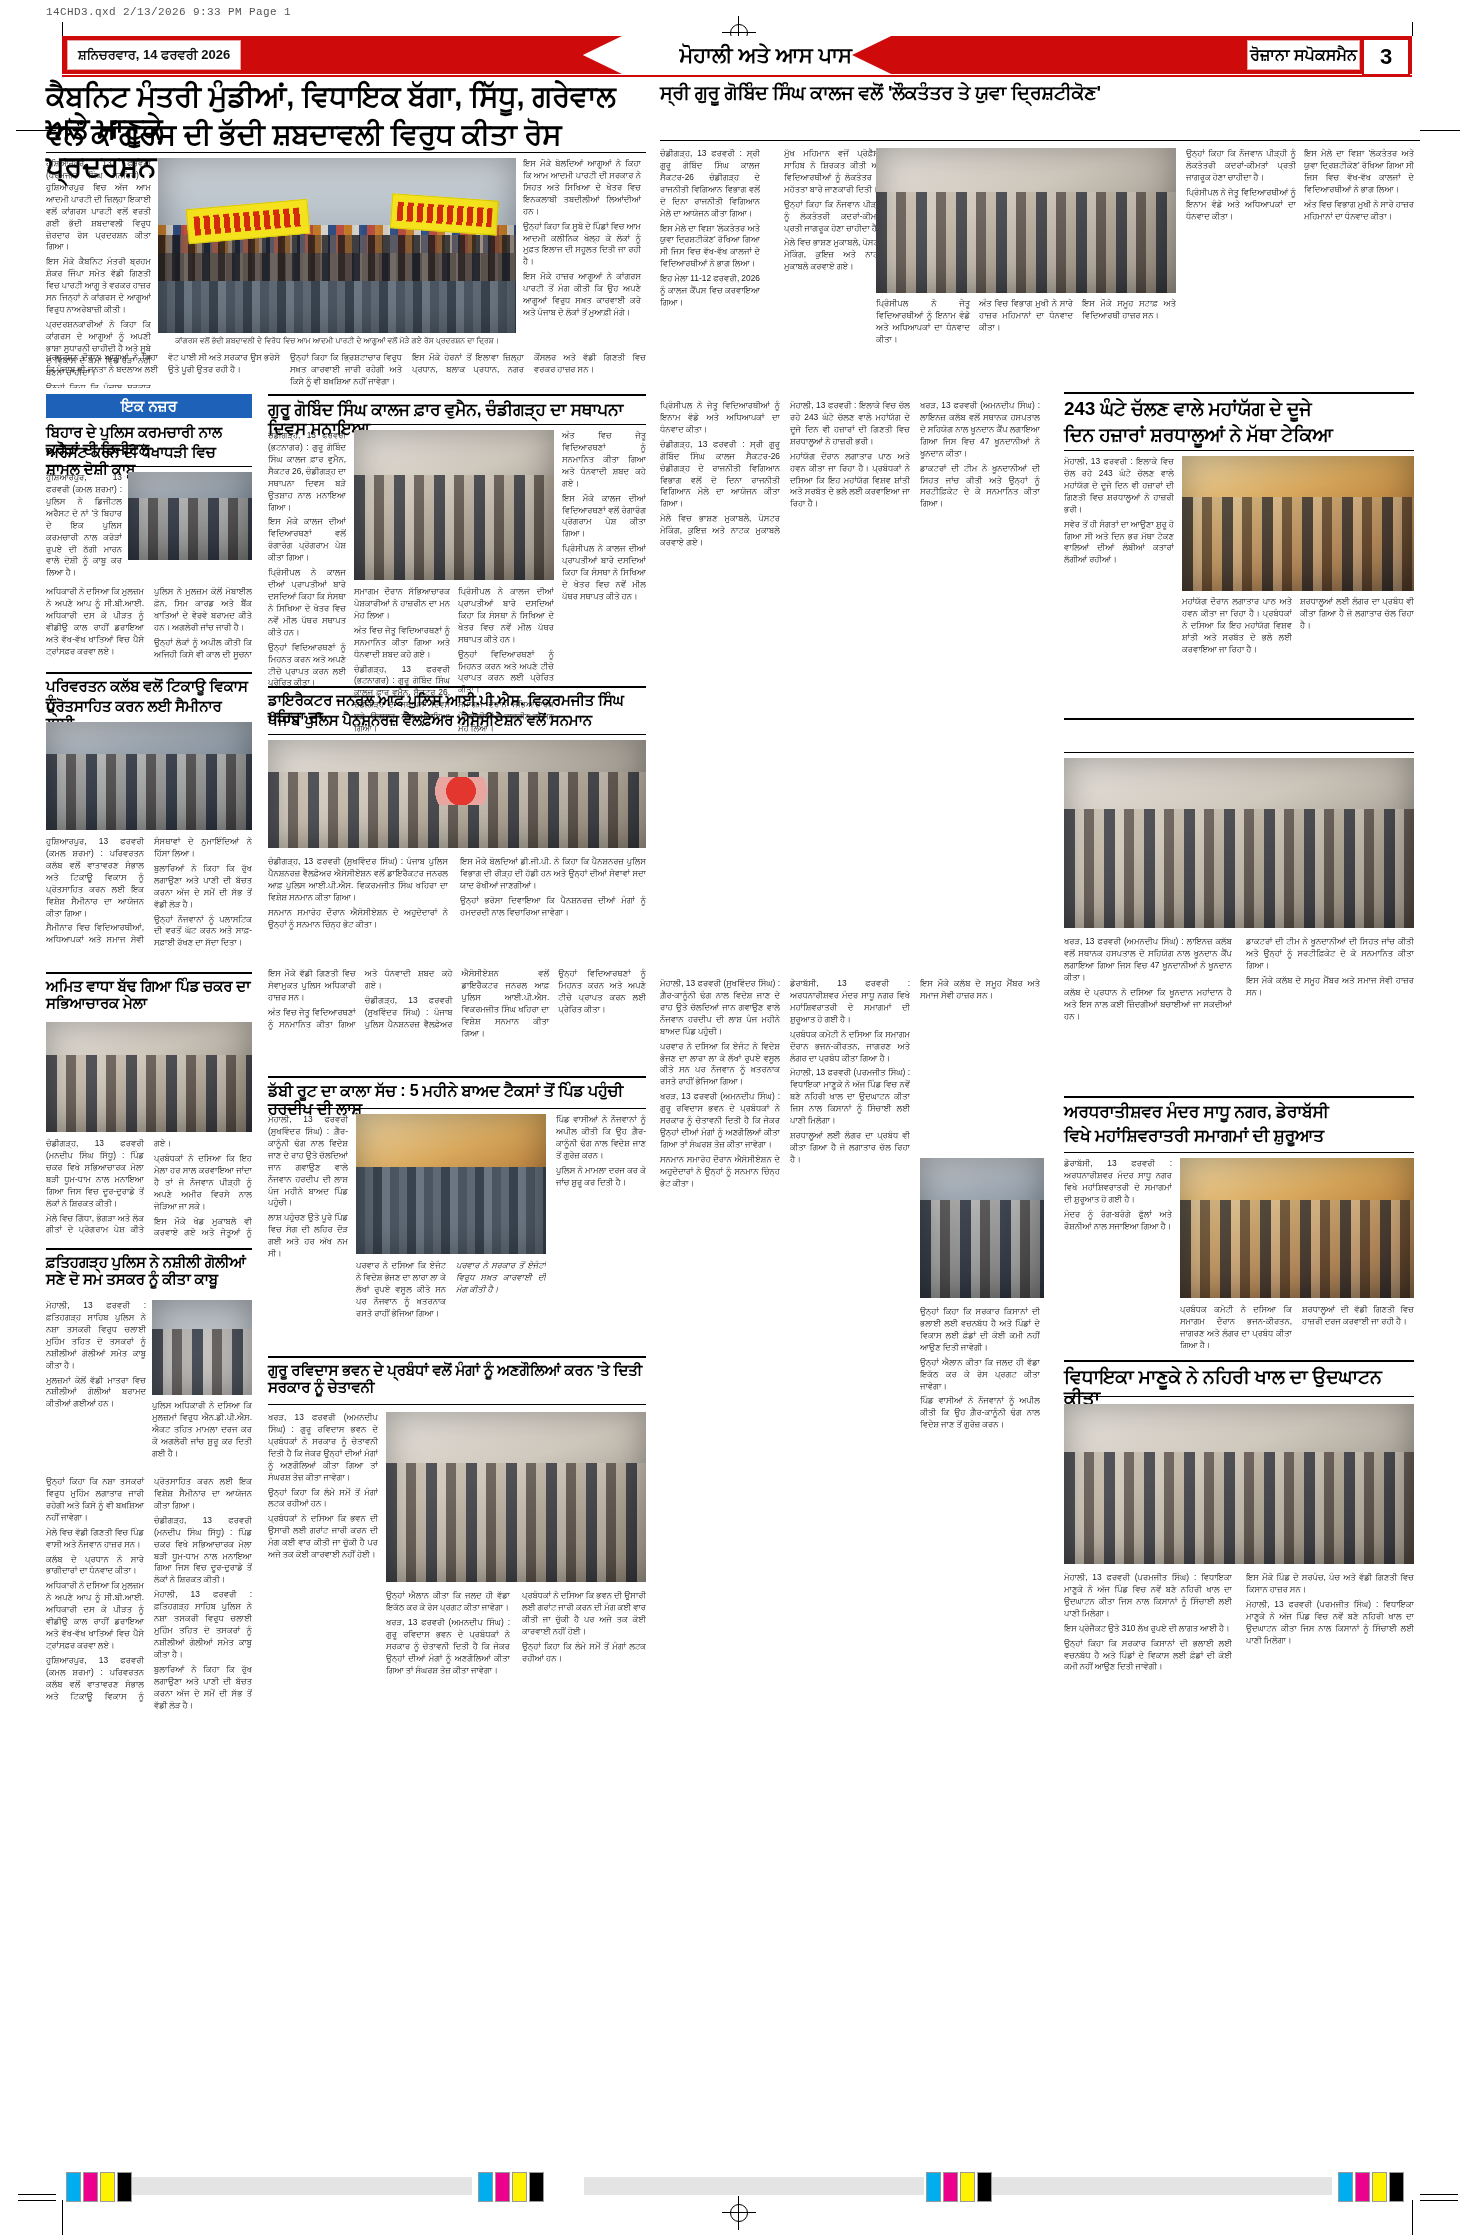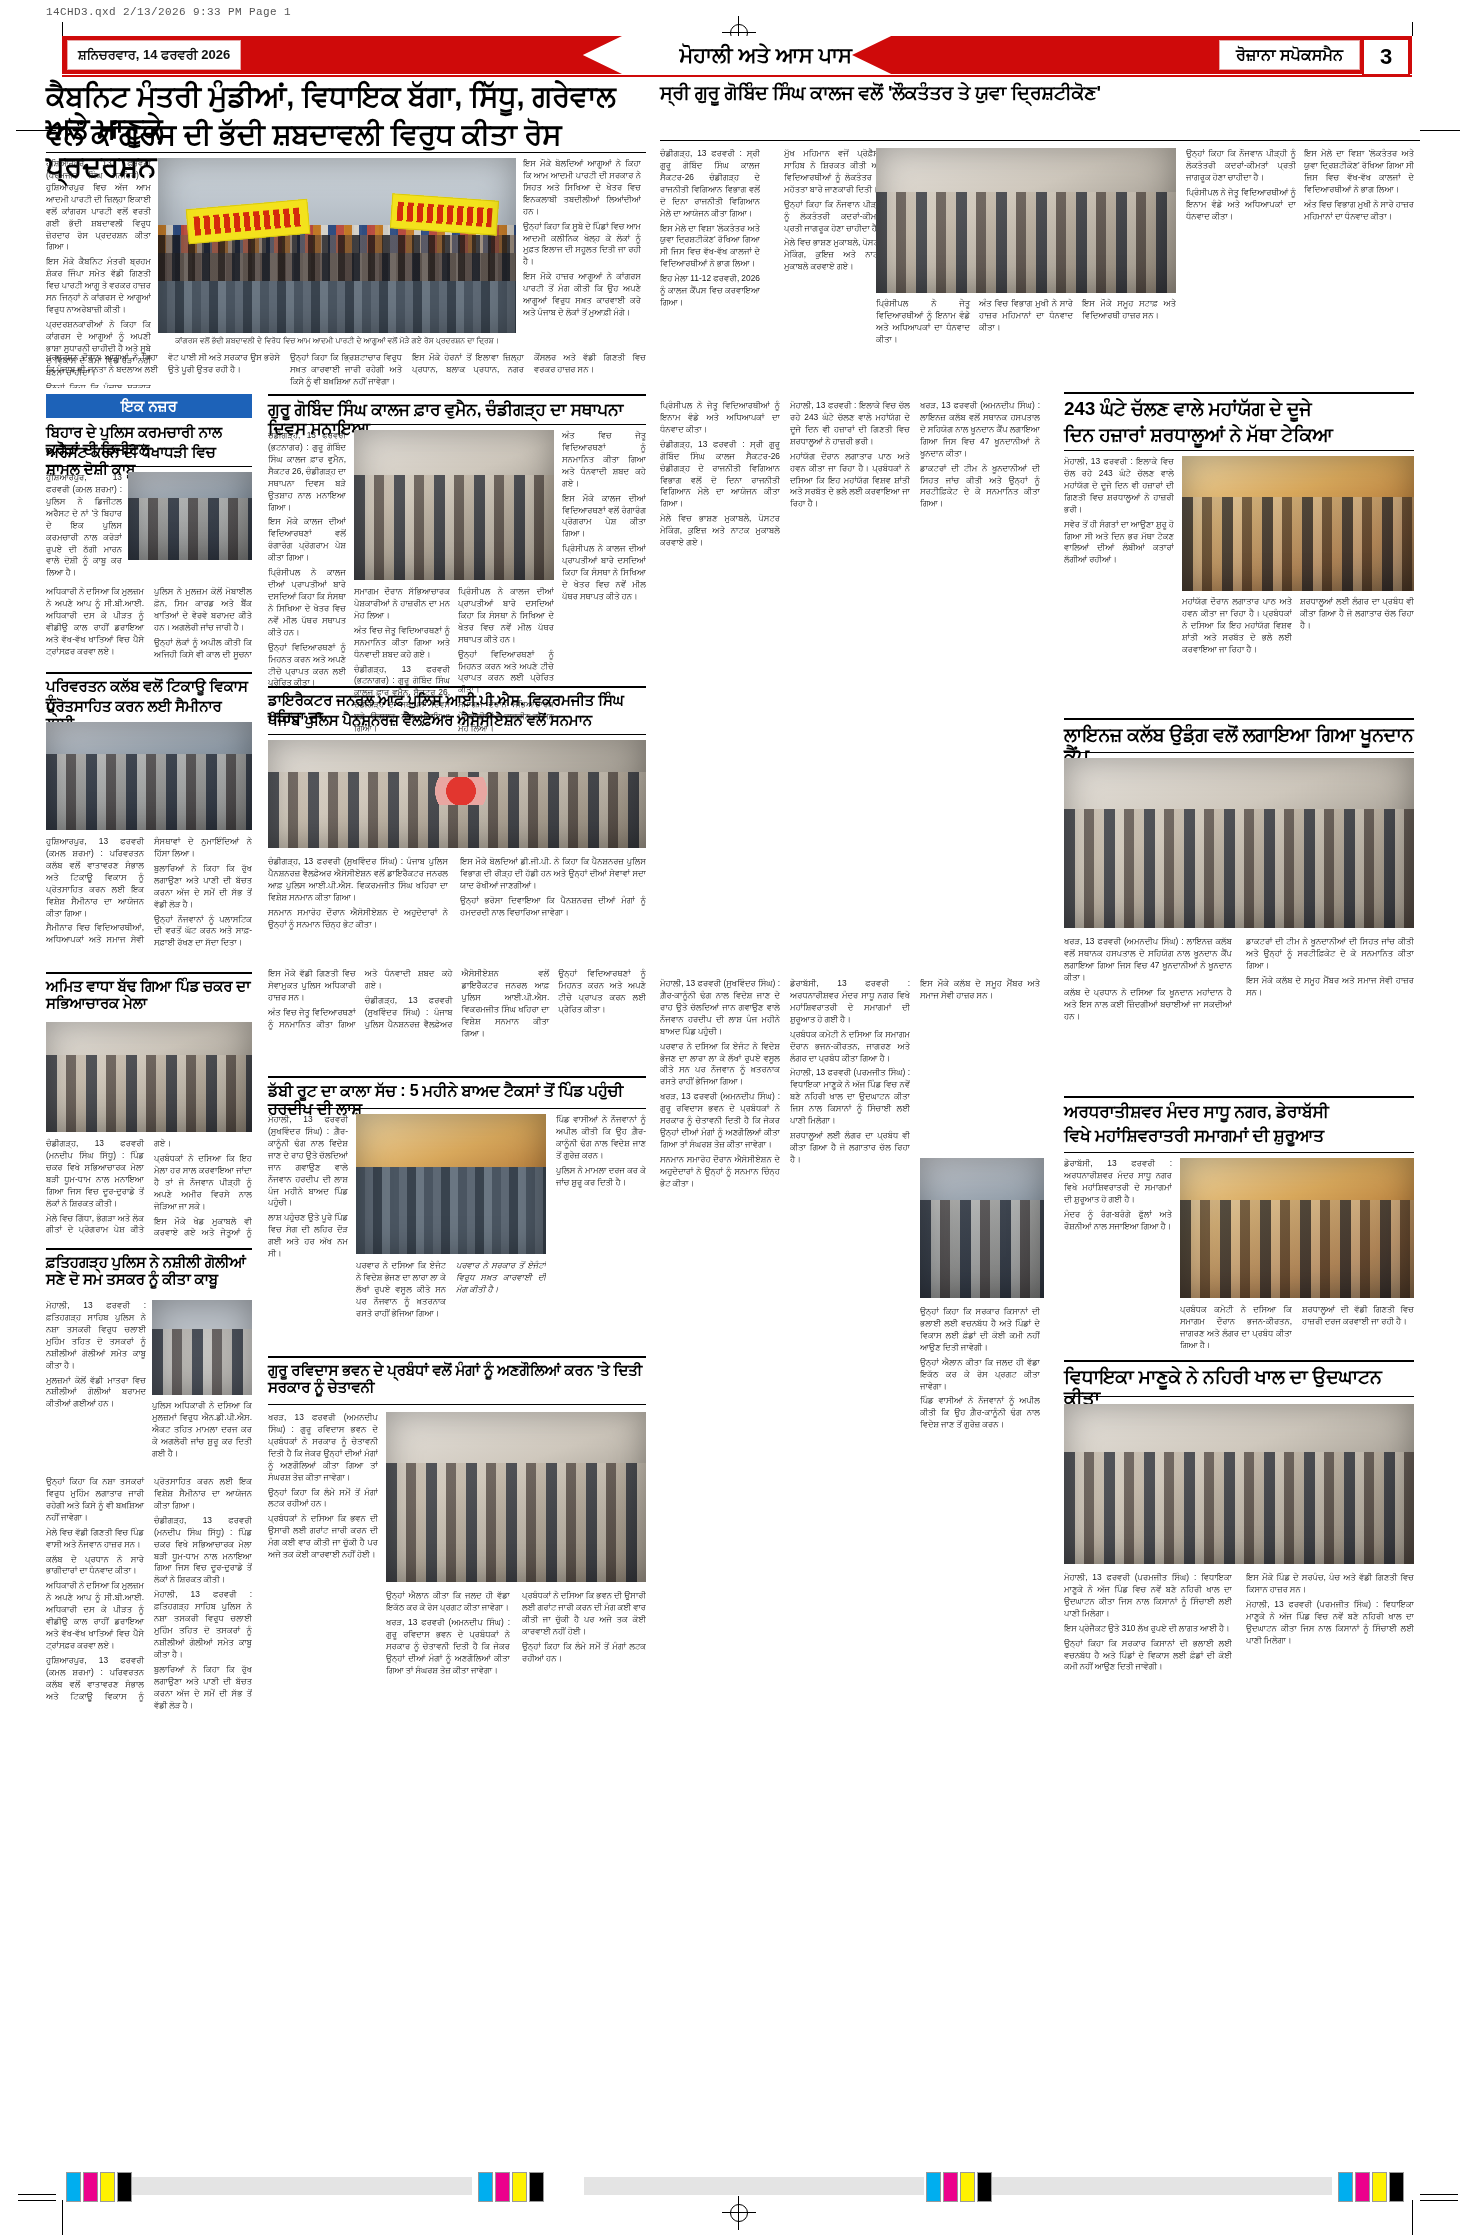--- a/index.html
+++ b/index.html
@@ -17,21 +17,21 @@
 
   
   .masthead{position:absolute;left:62px;top:36px;width:1350px;height:38px;}
   .mh-red{position:absolute;top:0;height:38px;background:#cf0a0a;}
   .mh-redL{left:0;width:560px;clip-path:polygon(0 0,100% 0,93% 50%,100% 100%,0 100%);}
   .mh-redR{left:790px;width:560px;clip-path:polygon(7% 0,100% 0,100% 100%,7% 100%,0 50%);}
   .mh-datebox{position:absolute;left:5px;top:4px;height:30px;background:#fff;border:1px solid #e8a7a7;display:flex;align-items:center;padding:0 10px;box-sizing:border-box;}
   .mh-datebox span{font-size:13px;font-weight:bold;color:#111;white-space:nowrap;}
   .mh-center{position:absolute;left:560px;top:0;width:230px;height:38px;background:#fff;display:flex;align-items:center;justify-content:flex-end;}
   .mh-center span{font-size:21px;font-weight:bold;color:#000;white-space:nowrap;}
-  .mh-brand{position:absolute;right:52px;top:4px;height:30px;background:#fff;border:1px solid #e8a7a7;display:flex;align-items:center;padding:0 16px;box-sizing:border-box;}
+  .mh-brand{position:absolute;right:52px;top:4px;height:30px;background:#fff;border:1px solid #e8a7a7;display:flex;align-items:center;padding:0 2px;box-sizing:border-box;}
   .mh-brand span{font-size:16px;font-weight:bold;color:#000;white-space:nowrap;}
   .mh-pageno{position:absolute;right:2px;top:2px;width:44px;height:34px;background:#fff;border:2px solid #cf0a0a;display:flex;align-items:center;justify-content:center;}
   .mh-pageno span{font-size:22px;font-weight:bold;color:#000;}
   .mh-underline{position:absolute;left:62px;top:75px;width:1350px;height:2px;background:#cf0a0a;}
 
   
   .hl{position:absolute;font-weight:bold;color:#000;line-height:1.12;letter-spacing:-.2px;}
   .hl.big{font-size:29px;}
   .hl.mid{font-size:19px;}
   .hl.sml{font-size:15px;}
@@ -365,21 +365,20 @@
   <div class="col" style="left:386px;top:1590px;width:124px;height:520px;">
     <p>ਉਨ੍ਹਾਂ ਐਲਾਨ ਕੀਤਾ ਕਿ ਜਲਦ ਹੀ ਵੱਡਾ ਇਕੱਠ ਕਰ ਕੇ ਰੋਸ ਪ੍ਰਗਟ ਕੀਤਾ ਜਾਵੇਗਾ।</p>
     <p>ਖਰੜ, 13 ਫਰਵਰੀ (ਅਮਨਦੀਪ ਸਿੰਘ) : ਗੁਰੂ ਰਵਿਦਾਸ ਭਵਨ ਦੇ ਪ੍ਰਬੰਧਕਾਂ ਨੇ ਸਰਕਾਰ ਨੂੰ ਚੇਤਾਵਨੀ ਦਿਤੀ ਹੈ ਕਿ ਜੇਕਰ ਉਨ੍ਹਾਂ ਦੀਆਂ ਮੰਗਾਂ ਨੂੰ ਅਣਗੌਲਿਆਂ ਕੀਤਾ ਗਿਆ ਤਾਂ ਸੰਘਰਸ਼ ਤੇਜ਼ ਕੀਤਾ ਜਾਵੇਗਾ।</p>
   </div>
   <div class="col" style="left:522px;top:1590px;width:124px;height:520px;">
     <p>ਪ੍ਰਬੰਧਕਾਂ ਨੇ ਦਸਿਆ ਕਿ ਭਵਨ ਦੀ ਉਸਾਰੀ ਲਈ ਗਰਾਂਟ ਜਾਰੀ ਕਰਨ ਦੀ ਮੰਗ ਕਈ ਵਾਰ ਕੀਤੀ ਜਾ ਚੁੱਕੀ ਹੈ ਪਰ ਅਜੇ ਤਕ ਕੋਈ ਕਾਰਵਾਈ ਨਹੀਂ ਹੋਈ।</p>
     <p>ਉਨ੍ਹਾਂ ਕਿਹਾ ਕਿ ਲੰਮੇ ਸਮੇਂ ਤੋਂ ਮੰਗਾਂ ਲਟਕ ਰਹੀਆਂ ਹਨ।</p>
   </div>
 
   <div class="rule" style="left:1064px;top:718px;width:350px;height:2px;"></div>
-  <div class="hl mid" style="left:1064px;top:724px;width:350px;">ਲਾਇਨਜ਼ ਕਲੱਬ ਉਡ਼ੰਗ ਵਲੋਂ ਲਗਾਇਆ ਗਿਆ ਖੂਨਦਾਨ ਕੈਂਪ</div>
   <div class="rule" style="left:1064px;top:752px;width:350px;height:1px;"></div>
   <div class="photo" style="left:1064px;top:758px;width:350px;height:170px;">
     <div class="indoor"></div>
     <div class="figs"></div>
     <div class="vig"></div>
   </div>
   <div class="col" style="left:1064px;top:936px;width:168px;height:150px;">
     <p>ਖਰੜ, 13 ਫਰਵਰੀ (ਅਮਨਦੀਪ ਸਿੰਘ) : ਲਾਇਨਜ਼ ਕਲੱਬ ਵਲੋਂ ਸਥਾਨਕ ਹਸਪਤਾਲ ਦੇ ਸਹਿਯੋਗ ਨਾਲ ਖੂਨਦਾਨ ਕੈਂਪ ਲਗਾਇਆ ਗਿਆ ਜਿਸ ਵਿਚ 47 ਖੂਨਦਾਨੀਆਂ ਨੇ ਖੂਨਦਾਨ ਕੀਤਾ।</p>
     <p>ਕਲੱਬ ਦੇ ਪ੍ਰਧਾਨ ਨੇ ਦਸਿਆ ਕਿ ਖੂਨਦਾਨ ਮਹਾਂਦਾਨ ਹੈ ਅਤੇ ਇਸ ਨਾਲ ਕਈ ਜ਼ਿੰਦਗੀਆਂ ਬਚਾਈਆਂ ਜਾ ਸਕਦੀਆਂ ਹਨ।</p>
   </div>

